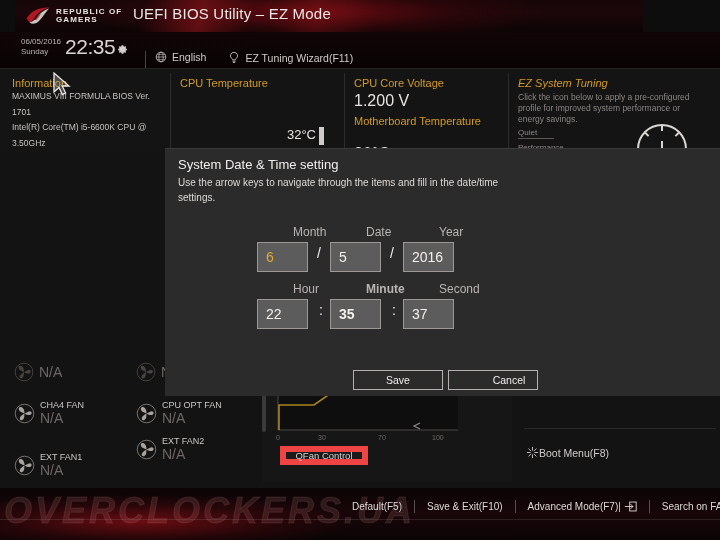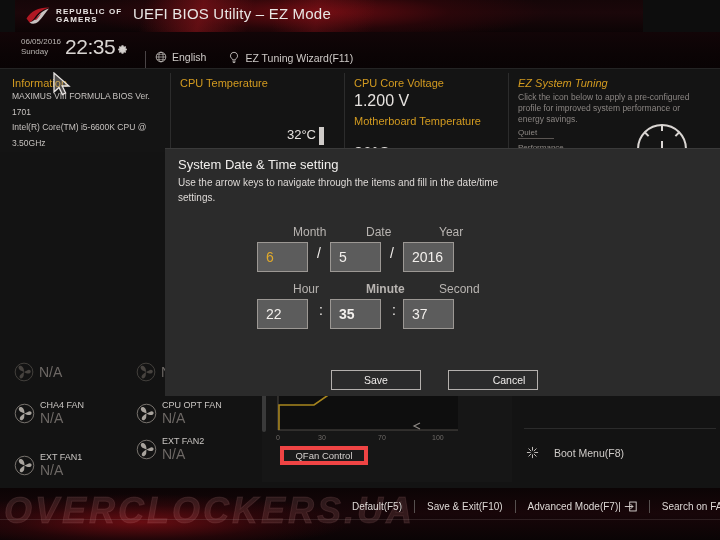--- a/index.html
+++ b/index.html
@@ -100,35 +100,35 @@
   .fan-val { color: #6d6865; font-size: 14px; }
 
   #curve-panel {
     position: absolute; left: 262px; top: 218px; width: 250px; height: 112px;
     background: #161616;
   }
   #curve-svg { position: absolute; left: 8px; top: 0; }
   .axis-lab { fill: #6e6a67; font-size: 7px; font-family: "Liberation Sans", sans-serif; }
   #qfan-btn {
     position: absolute; left: 18px; top: 76px; width: 88px; height: 19px;
-    border: 4px solid #ef4444; background: #1b1b1b;
+    border: 6px solid #ef4444; background: #1b1b1b;
     color: #d4d0cd; font-size: 9.5px;
     display: flex; align-items: center; justify-content: center;
   }
   .vscroll {
     position: absolute; width: 4px; background: #3a3a3a; border-radius: 2px;
   }
 
   #right-panel {
     position: absolute; left: 516px; top: 218px; width: 204px; height: 112px;
   }
   #right-divider { position: absolute; left: 8px; top: 58px; width: 192px; height: 1px; background: #2b2b2b; }
   #boot-menu {
     position: absolute; left: 10px; top: 76px;
-    display: flex; align-items: flex-end; gap: 15px;
+    display: flex; align-items: flex-end; gap: 0;
     color: #cfcbc8; font-size: 10.5px;
   }
   .dots { position: absolute; right: 10px; top: 10px; color: #4c4c4c; font-size: 9px; letter-spacing: 2px; }
 
   
   #dialog {
     position: absolute; left: 165px; top: 148px; width: 555px; height: 248px;
     background: #2b2b2b; z-index: 20;
     border-top: 1px solid #3a3a3a;
   }
@@ -434,21 +434,21 @@
       <span class="fld-label">Minute</span>
       <div class="fld-box">35</div>
     </div>
     <div class="fld-sep" style="left:227px; top:153px;">:</div>
 
     <div class="fld" style="left:238px; top:133px;">
       <span class="fld-label">Second</span>
       <div class="fld-box">37</div>
     </div>
 
-    <div class="dlg-btn" style="left:166px; top:221px;">Save</div>
+    <div class="dlg-btn" style="left:188px; top:221px;">Save</div>
     <div class="dlg-btn" style="left:283px; top:221px;padding-left:32px;">Cancel</div>
   </div>
 
   <div id="footer-bg"></div>
   <div id="watermark">OVERCLOCKERS.UA</div>
   <div id="footer-line"></div>
   <div id="footer-nav">
     <div class="fn-item">Default(F5)</div>
     <div class="fsep"></div>
     <div class="fn-item">Save &amp; Exit(F10)</div>

